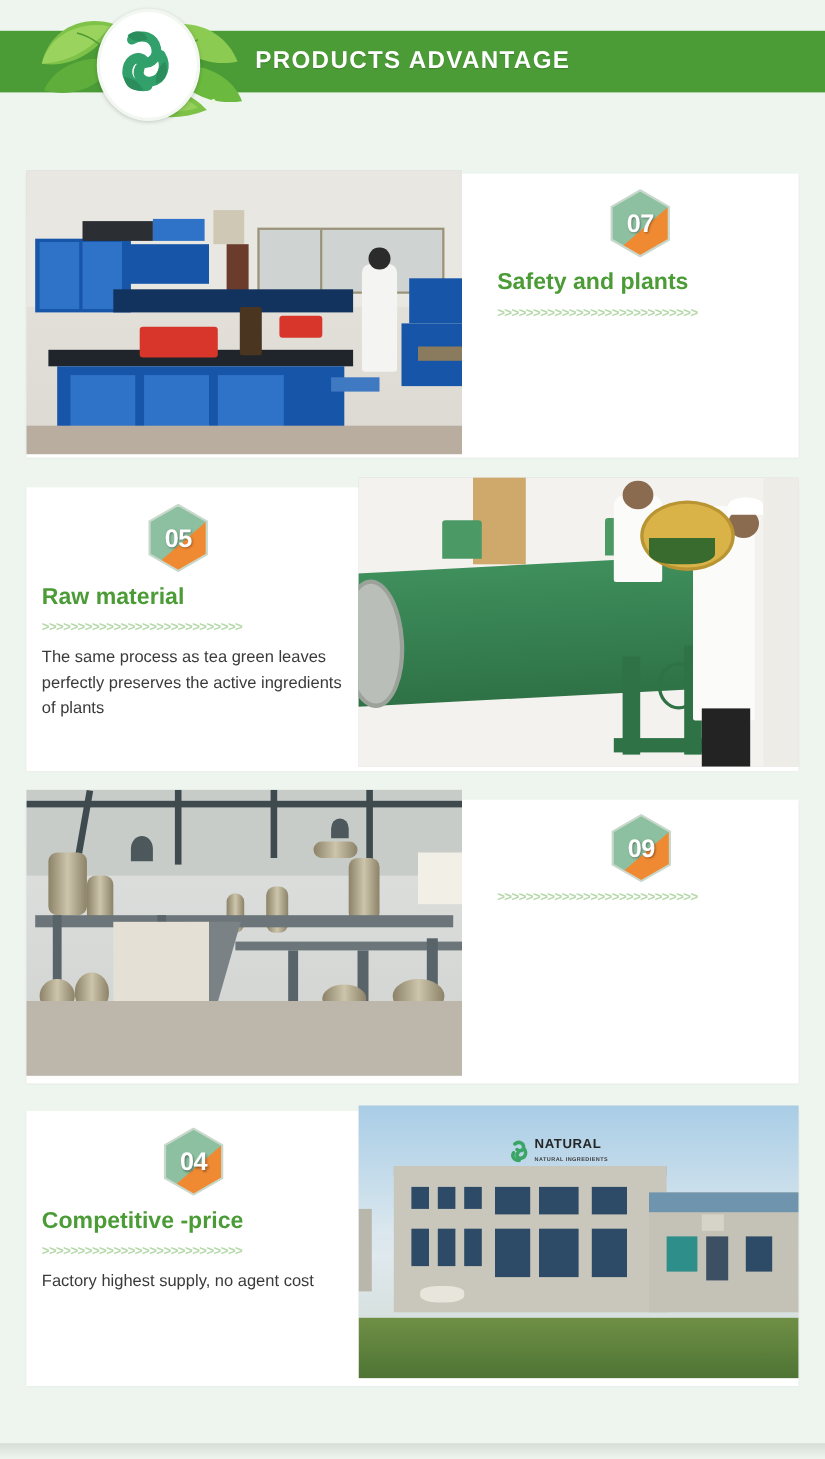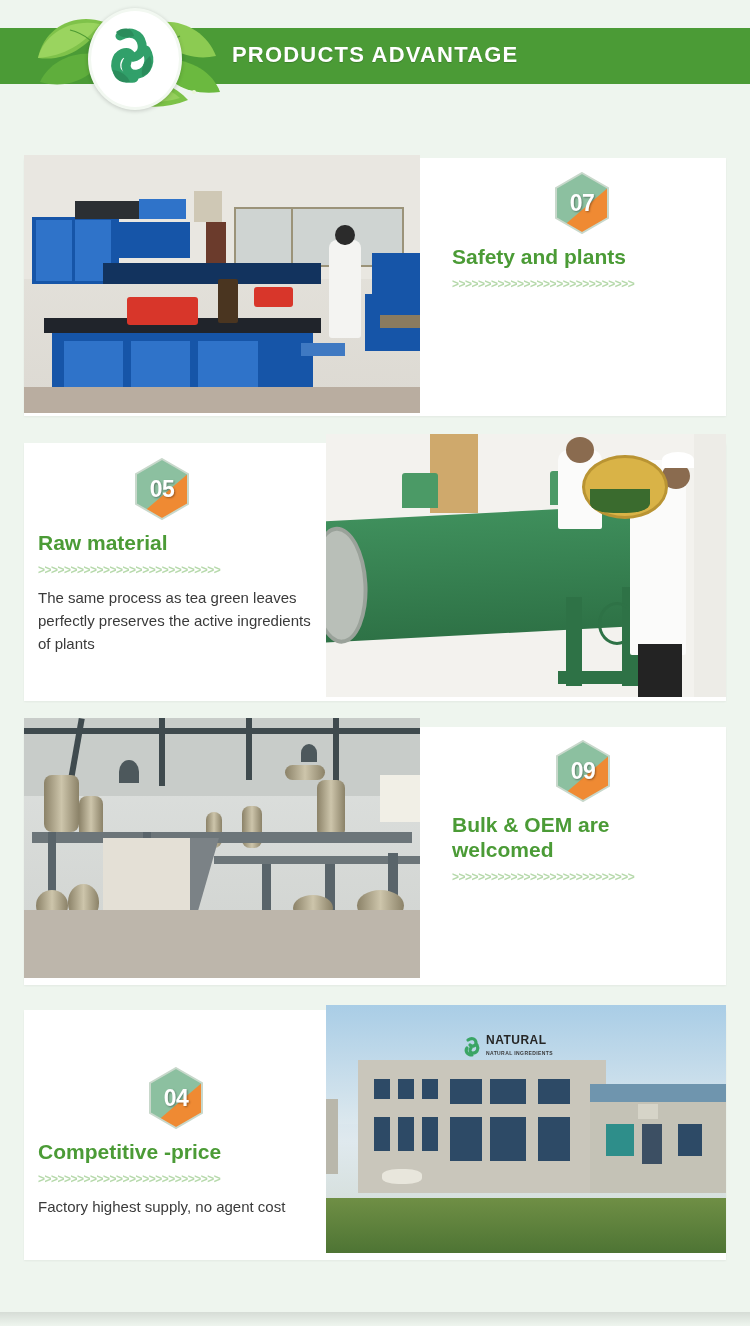--- a/index.html
+++ b/index.html
@@ -40,21 +40,21 @@
   .ph1{left:24px;top:155px;width:396px;height:258px;}
   .ph2{left:326px;top:434px;width:400px;height:263px;}
   .ph3{left:24px;top:718px;width:396px;height:260px;}
   .ph4{left:326px;top:1005px;width:400px;height:248px;}
 
   
   .txt{position:absolute;}
   .tx1{left:452px;top:172px;width:260px;}
   .tx2{left:38px;top:458px;width:285px;}
   .tx3{left:452px;top:740px;width:262px;}
-  .tx4{left:38px;top:1067px;width:280px;}
+  .tx4{left:38px;top:1025px;width:280px;}
 
   .badge{position:relative;width:56px;height:62px;margin:0 auto 6px auto;}
   .badge .num{
     position:absolute;left:0;top:0;width:56px;height:62px;
     display:flex;align-items:center;justify-content:center;
     font-size:23px;font-weight:bold;color:#ffffff;
     text-shadow:1px 1px 2px rgba(0,0,0,.35);
     letter-spacing:-0.5px;
   }
   .b-left{margin:0 0 6px 96px;}
@@ -307,21 +307,20 @@
             </clipPath>
           </defs>
         <g clip-path="url(#hx3)">
           <rect x="0" y="0" width="56" height="62" fill="#8cc0a0"></rect>
           <polygon points="0,62 56,14 56,62" fill="#ef8a33"></polygon>
         </g>
         <polygon points="28,1 54,16 54,46 28,61 2,46 2,16" fill="none" stroke="#c8d8cb" stroke-width="2"></polygon>
       </svg>
       <div class="num">09</div>
     </div>
-    <div class="item-title">Bulk &amp; OEM are welcomed</div>
     <div class="chev">&gt;&gt;&gt;&gt;&gt;&gt;&gt;&gt;&gt;&gt;&gt;&gt;&gt;&gt;&gt;&gt;&gt;&gt;&gt;&gt;&gt;&gt;&gt;&gt;&gt;&gt;&gt;&gt;</div>
   </div>
 
   <div class="card card-4"></div>
 
   <div class="photo ph4">
     <div class="bld">
       <div class="sky"></div>
       <div class="roofline"></div>
       <div class="body"></div>

